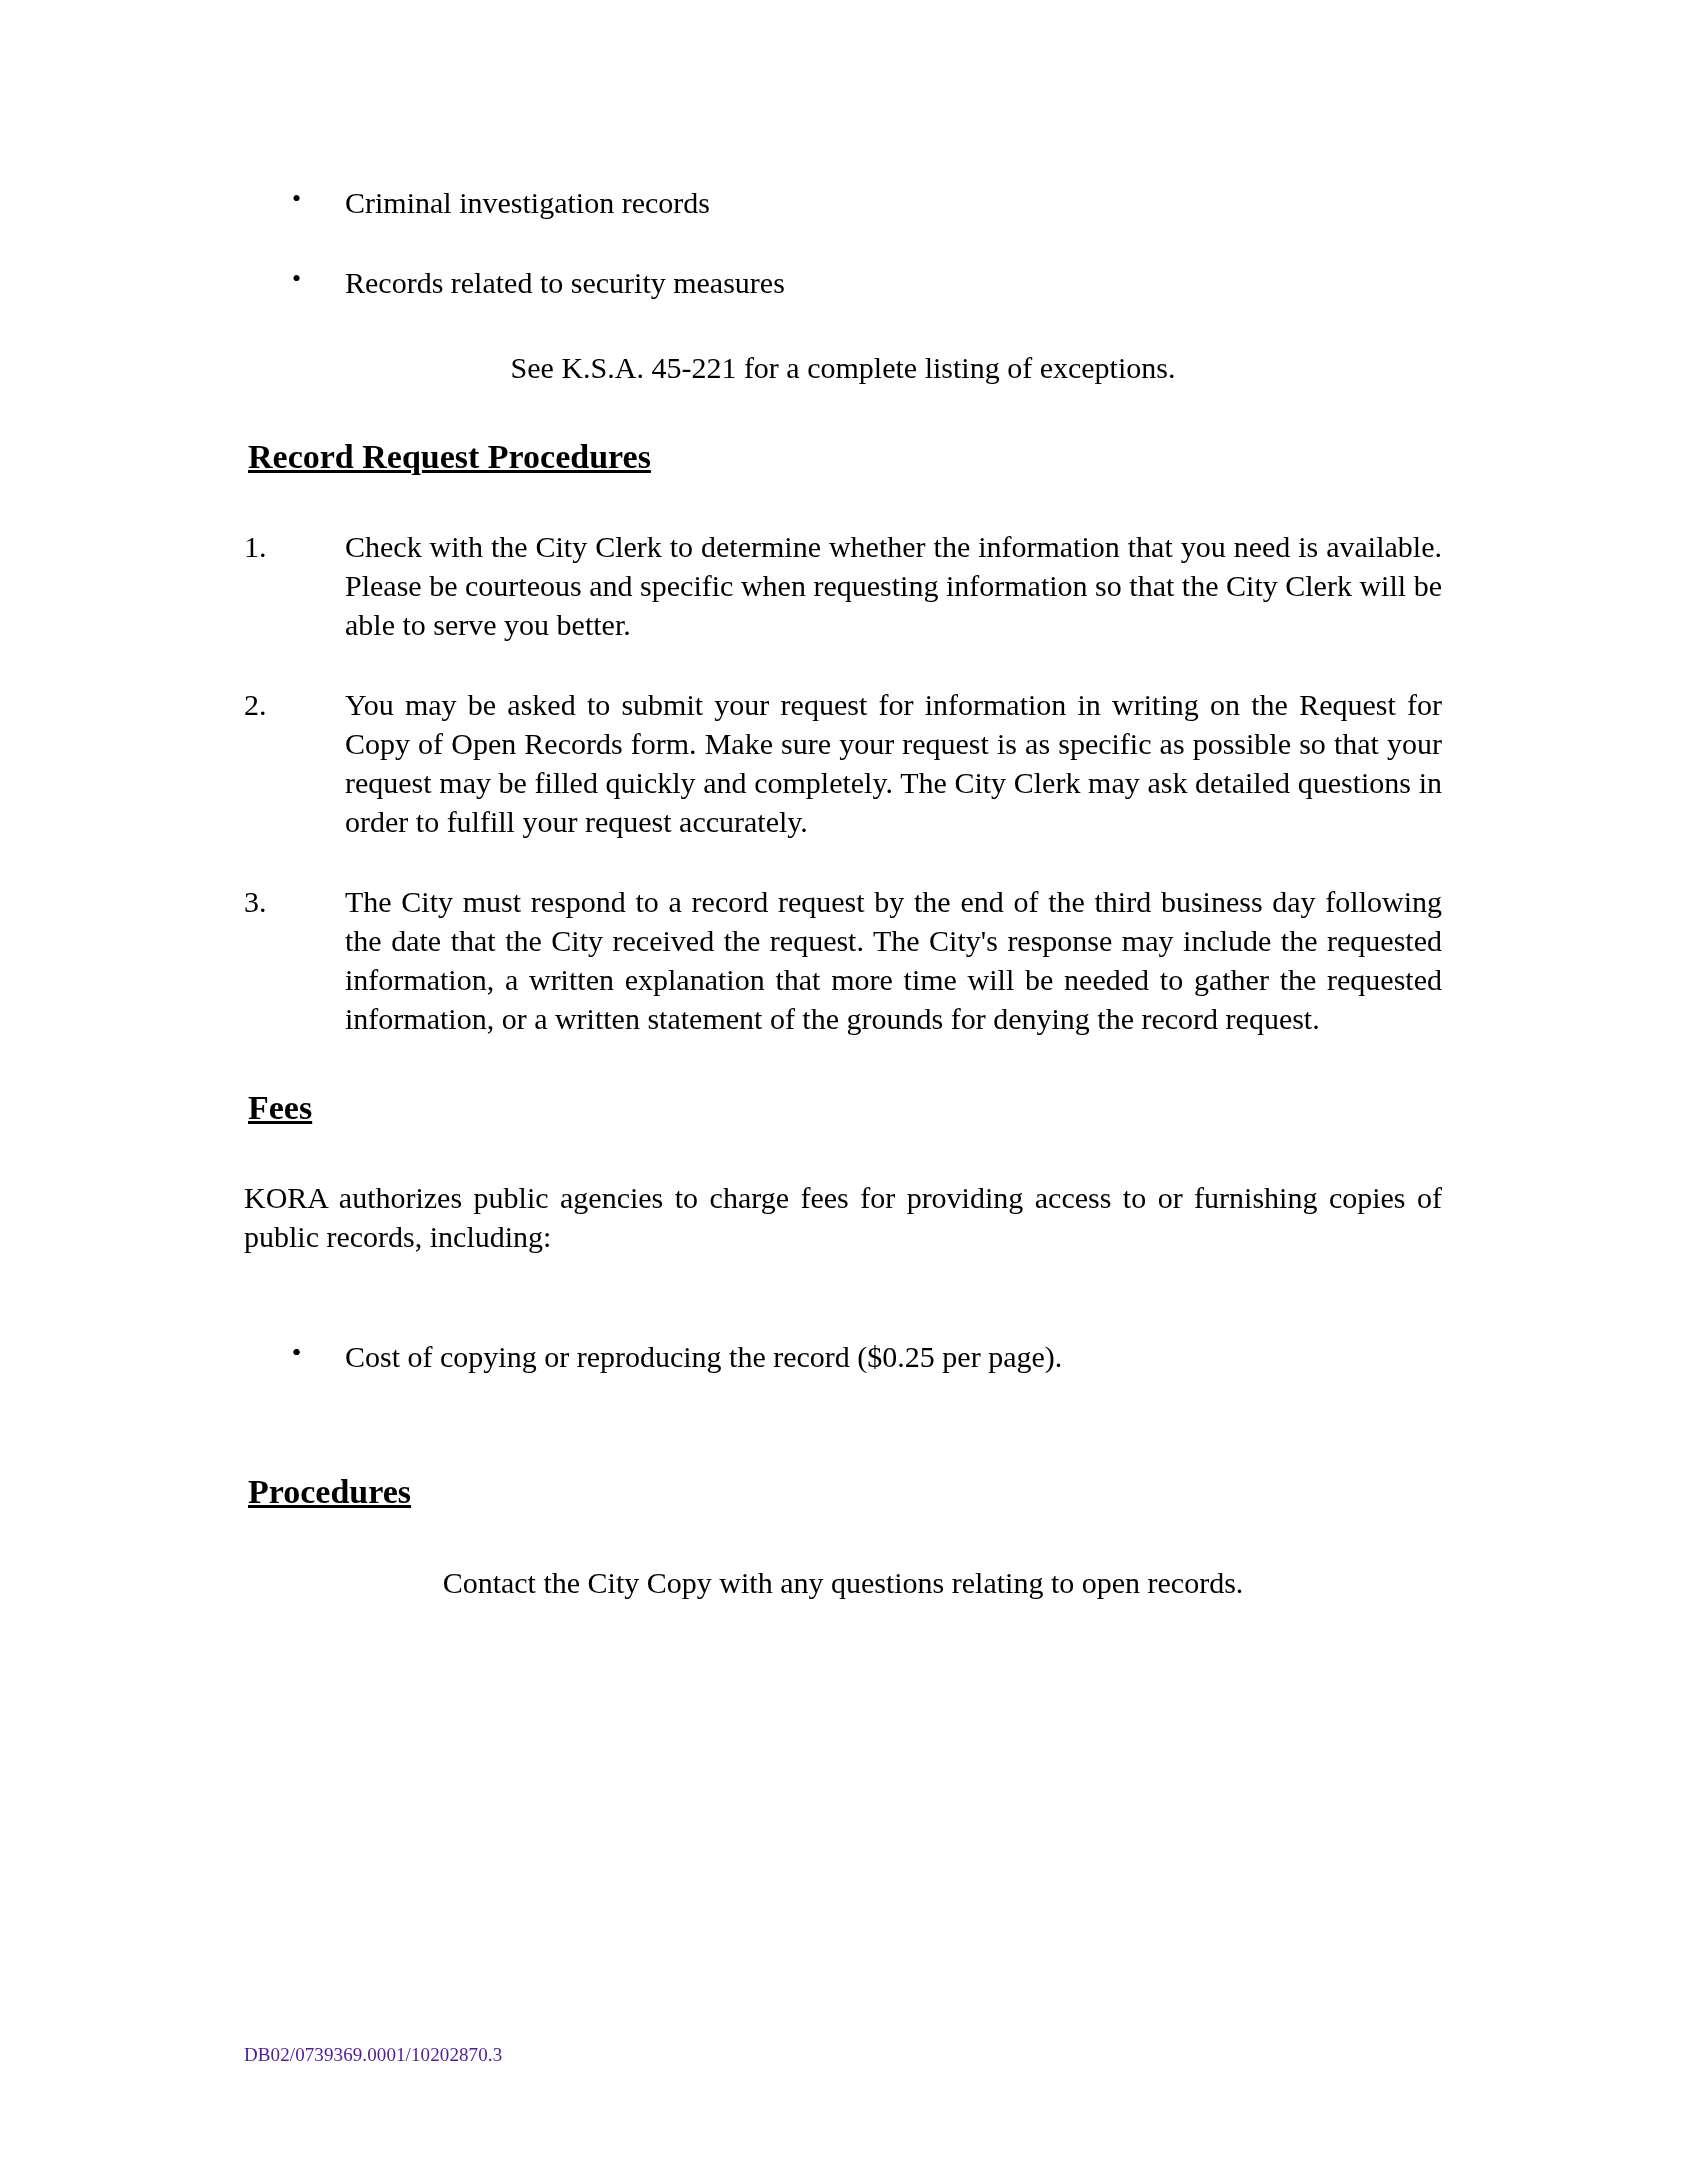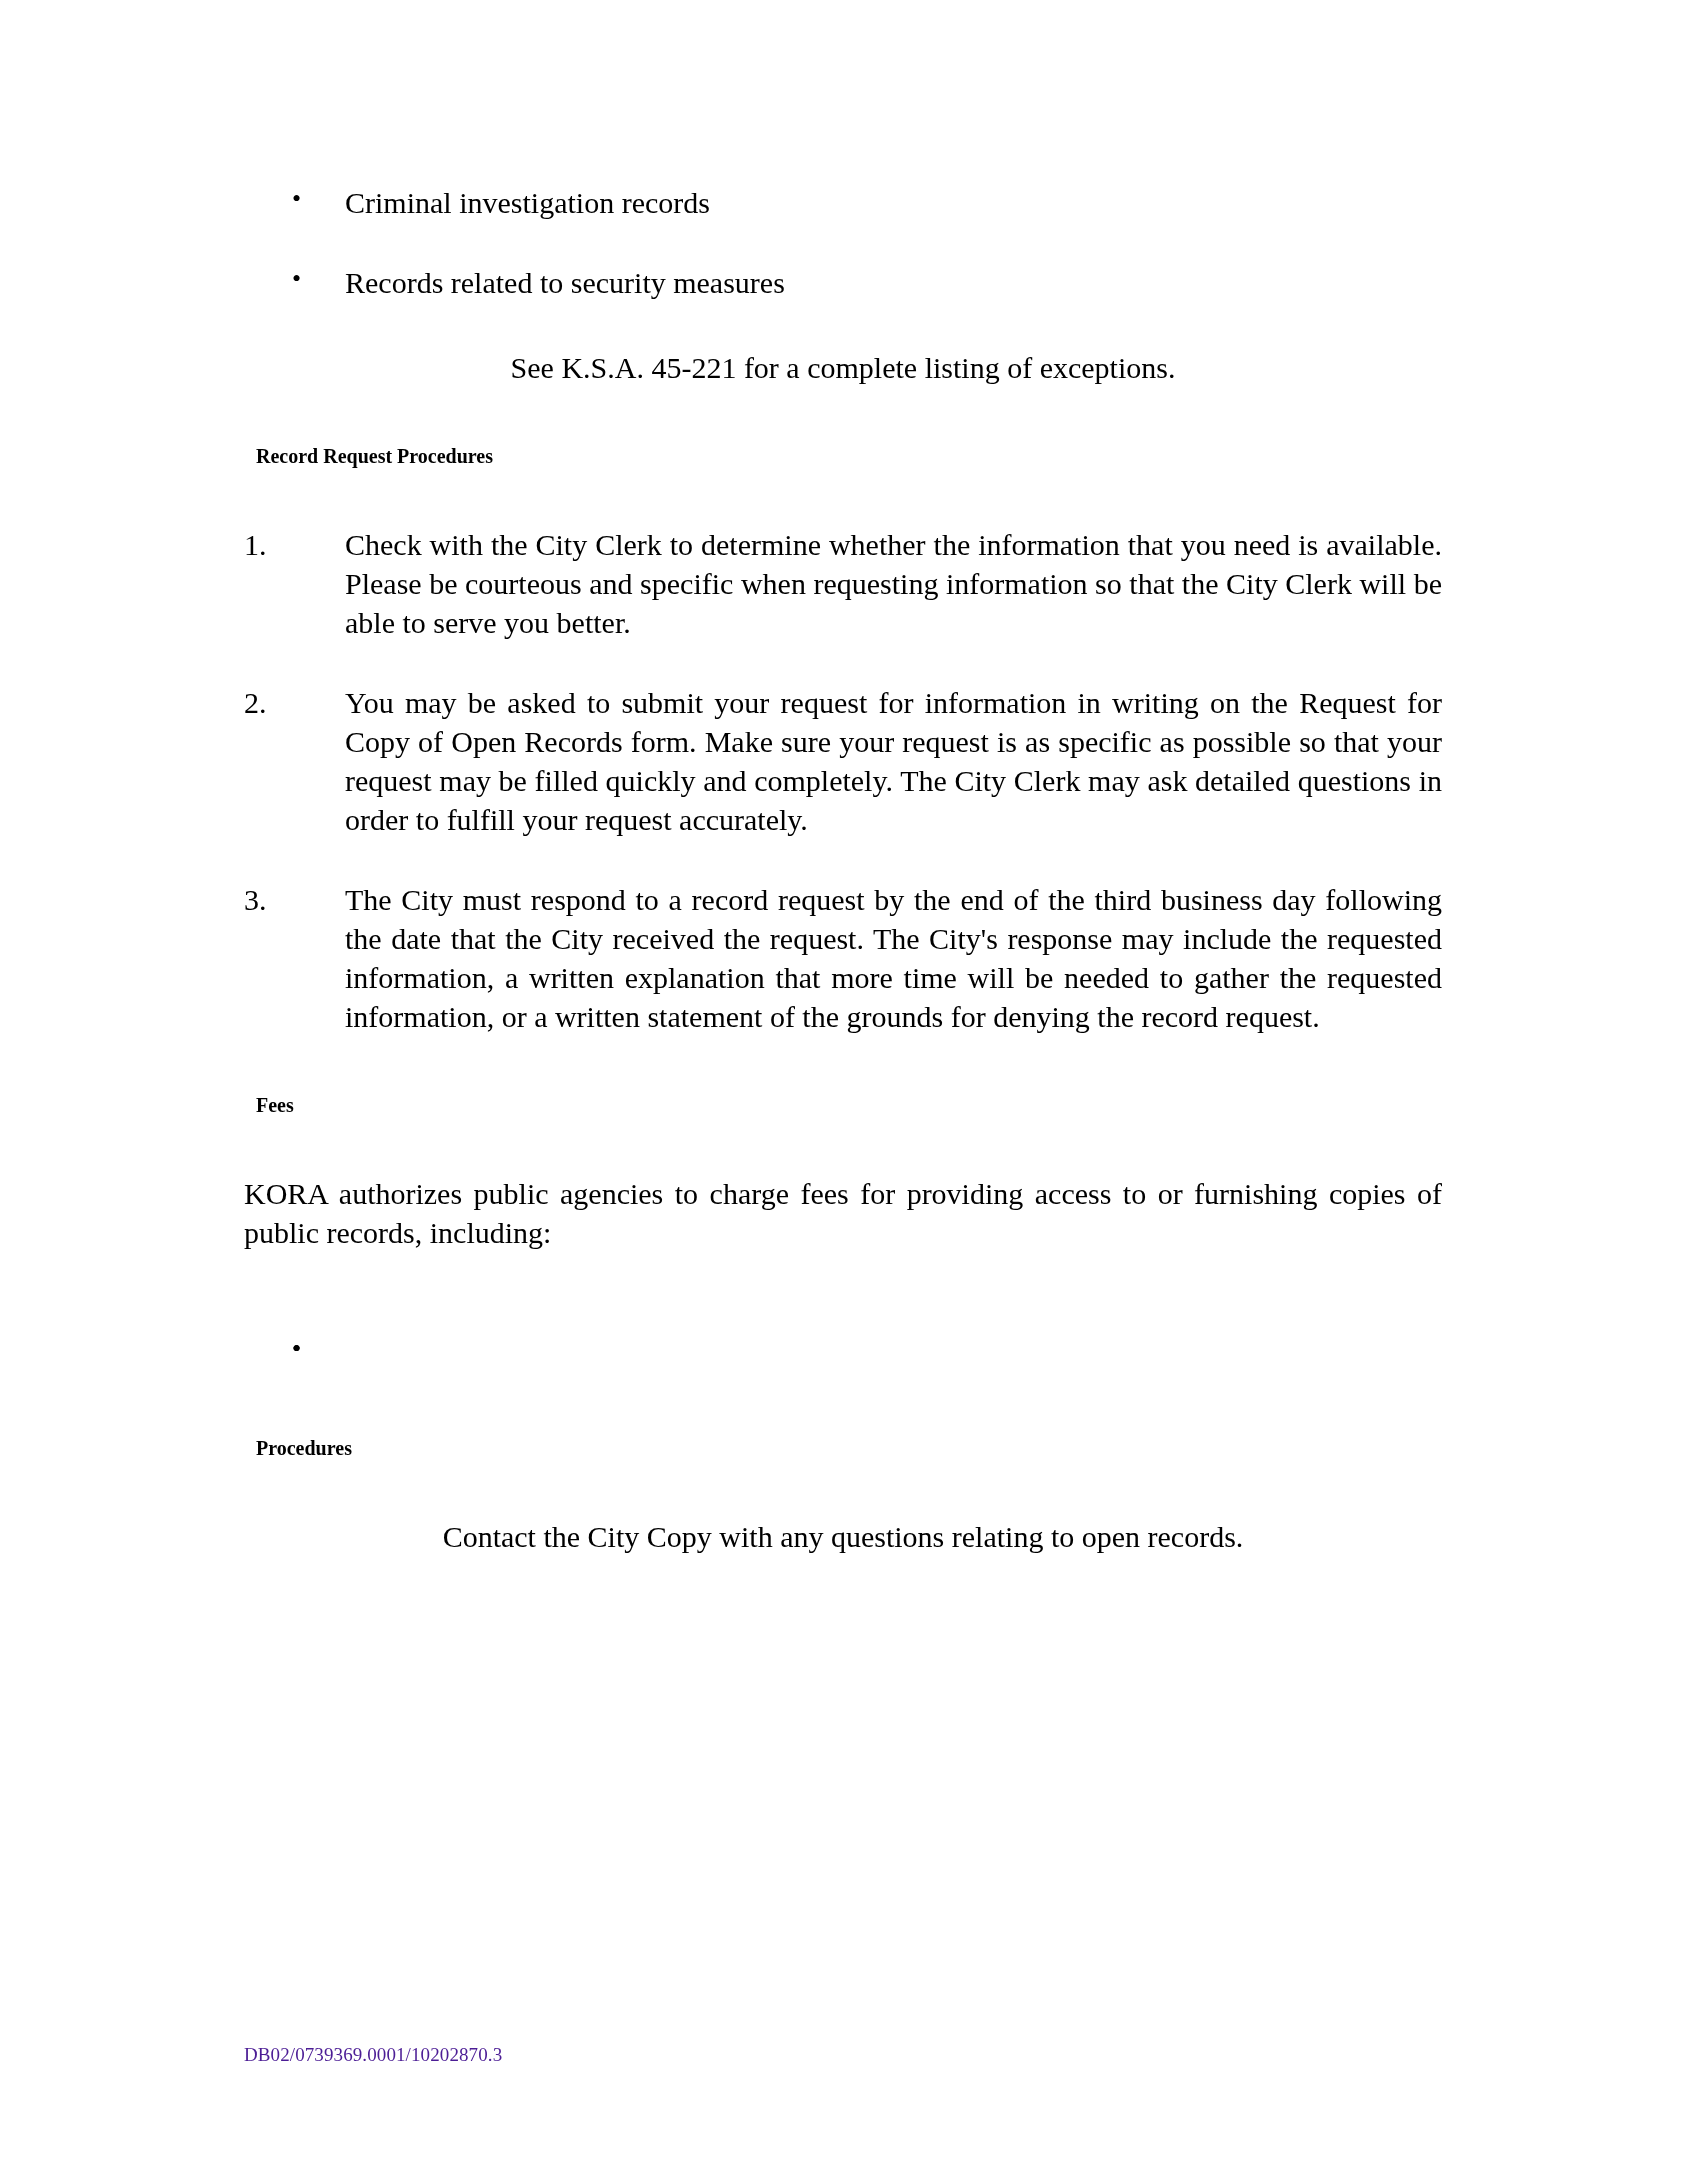--- a/index.html
+++ b/index.html
@@ -54,24 +54,25 @@
   .para {
     font-size: 30px;
     line-height: 1.30;
     margin: 0;
     text-align: justify;
   }
   .para.left { text-align: center; }
 
   
   .heading {
-    font-size: 20px;
+    font-size: 34px;
     font-weight: bold;
+    text-decoration: underline;
     line-height: 1.30;
-    margin: 12px;
+    margin: 4px;
     display: inline-block;
   }
   .heading-wrap { margin: 0; }
 
   
   .num-list {
     margin: 0;
     padding: 0;
     list-style: none;
   }
@@ -163,20 +164,21 @@
     <p class="para">KORA authorizes public agencies to charge fees for providing access to or furnishing copies of public records, including:</p>
 
     <div class="sp-40"></div>
 
     <ul class="bullet-list">
       <li class="bullet-item">
         <span class="bullet-glyph">•</span>
       </li>
       <li class="bullet-item">
         <span class="bullet-glyph">•</span>
+        <span>Cost of copying or reproducing the record ($0.25 per page).</span>
       </li>
     </ul>
 
     <div class="sp-46"></div>
 
 
     <div class="sp-44"></div>
 
     <div class="heading-wrap">
       <span class="heading">Procedures</span>

